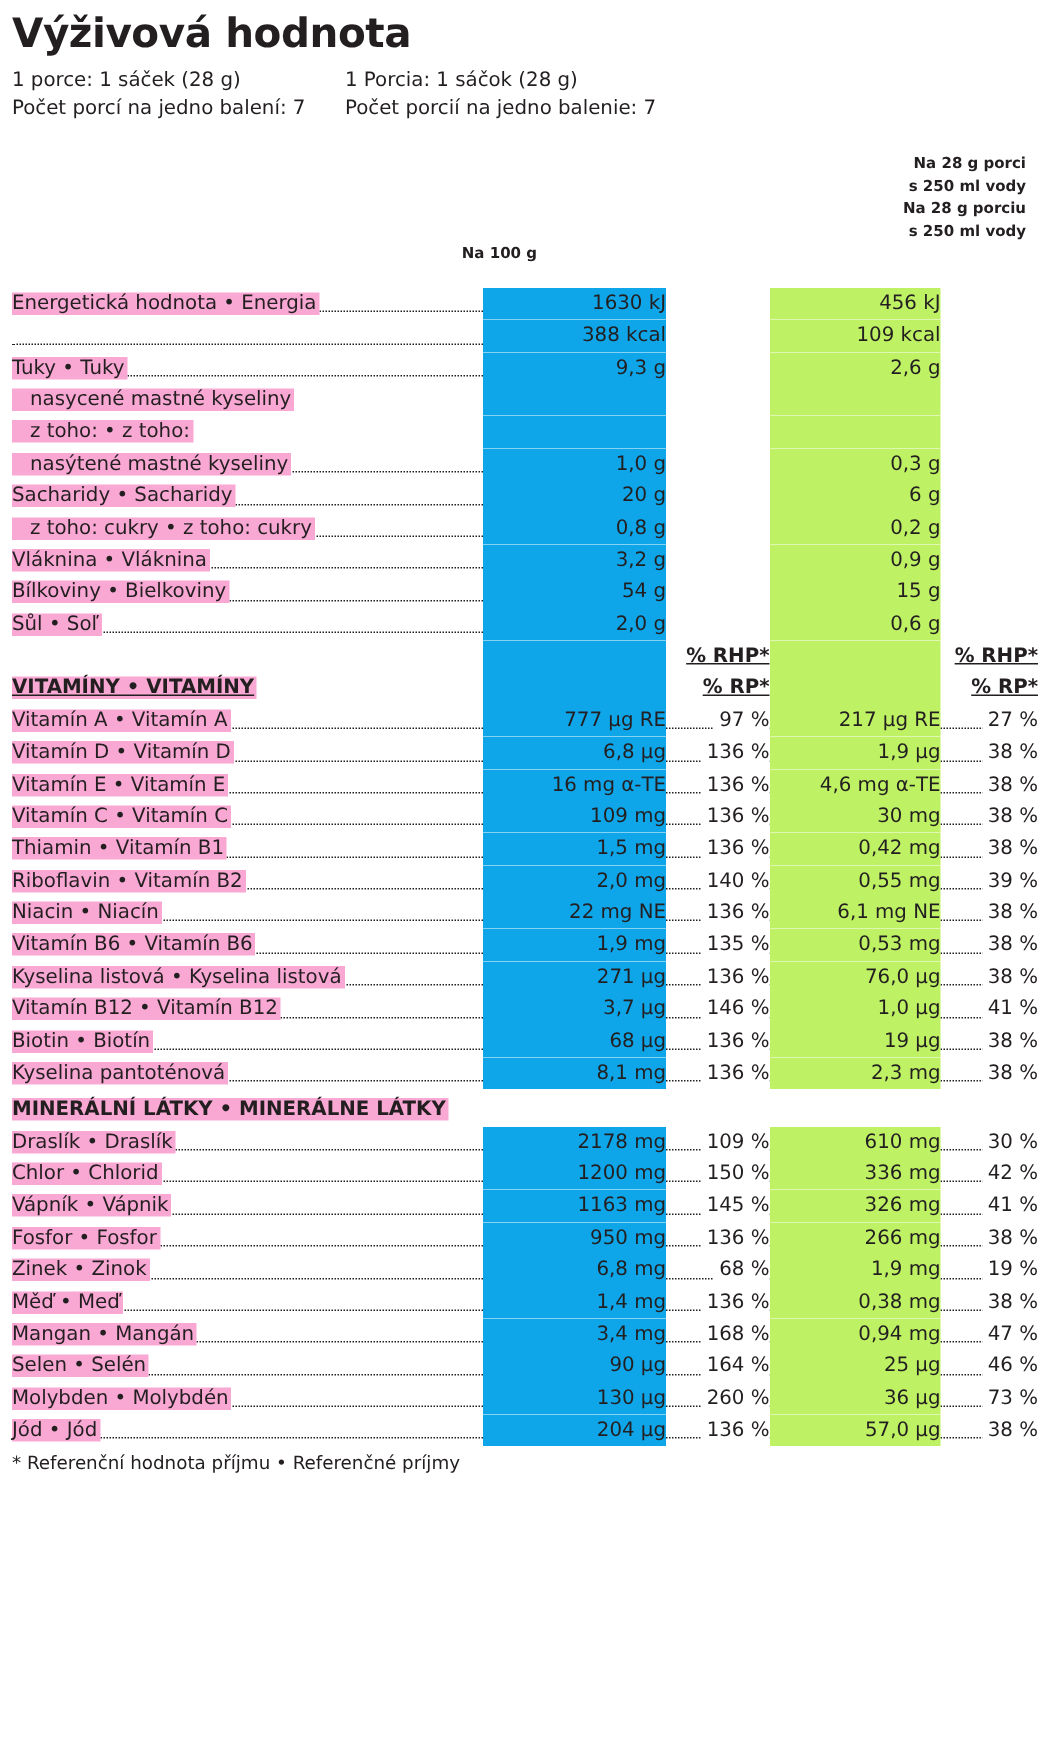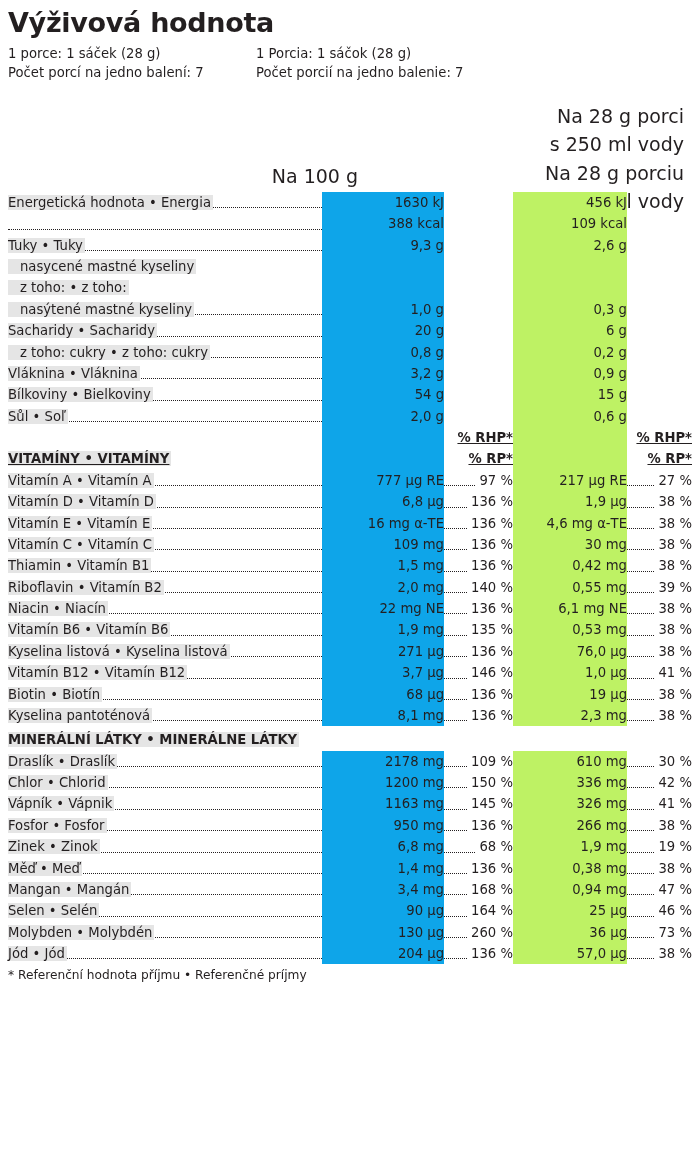--- a/index.html
+++ b/index.html
@@ -29,35 +29,34 @@
     margin: 2px 0 6px 0;
     line-height: 1.1;
   }
   .serving-block {
     font-size: 13.2px;
     line-height: 1.45;
     margin-bottom: 2px;
   }
   .serving-row {
     display: flex;
-    gap: 26px;
   }
   .serving-cz {
     width: 222px;
     flex: 0 0 222px;
   }
   .serving-sk {
     flex: 1;
   }
   
   .colheads {
     position: relative;
     height: 108px;
-    font-size: 19px;
-    font-weight: normal;
+    font-size: 10px;
+    font-weight: bold;
     line-height: 1.5;
   }
   .ch-right {
     position: absolute;
     right: 8px;
     top: 18px;
     text-align: right;
     width: 240px;
   }
   .ch-mid {
@@ -78,21 +77,21 @@
     vertical-align: bottom;
     line-height: 1.62;
     white-space: nowrap;
   }
   .c-label {
     width: auto;
     position: relative;
     padding-right: 2px !important;
   }
   .c-label .lbl {
-    background: #e5e5e5;
+    background: #f9a8d4;
     padding-right: 2px;
     position: relative;
     z-index: 2;
   }
   .leader {
     position: absolute;
     left: 0; right: 0; bottom: 5px;
     border-bottom: 1.3px dotted #231f20;
     z-index: 1;
   }

